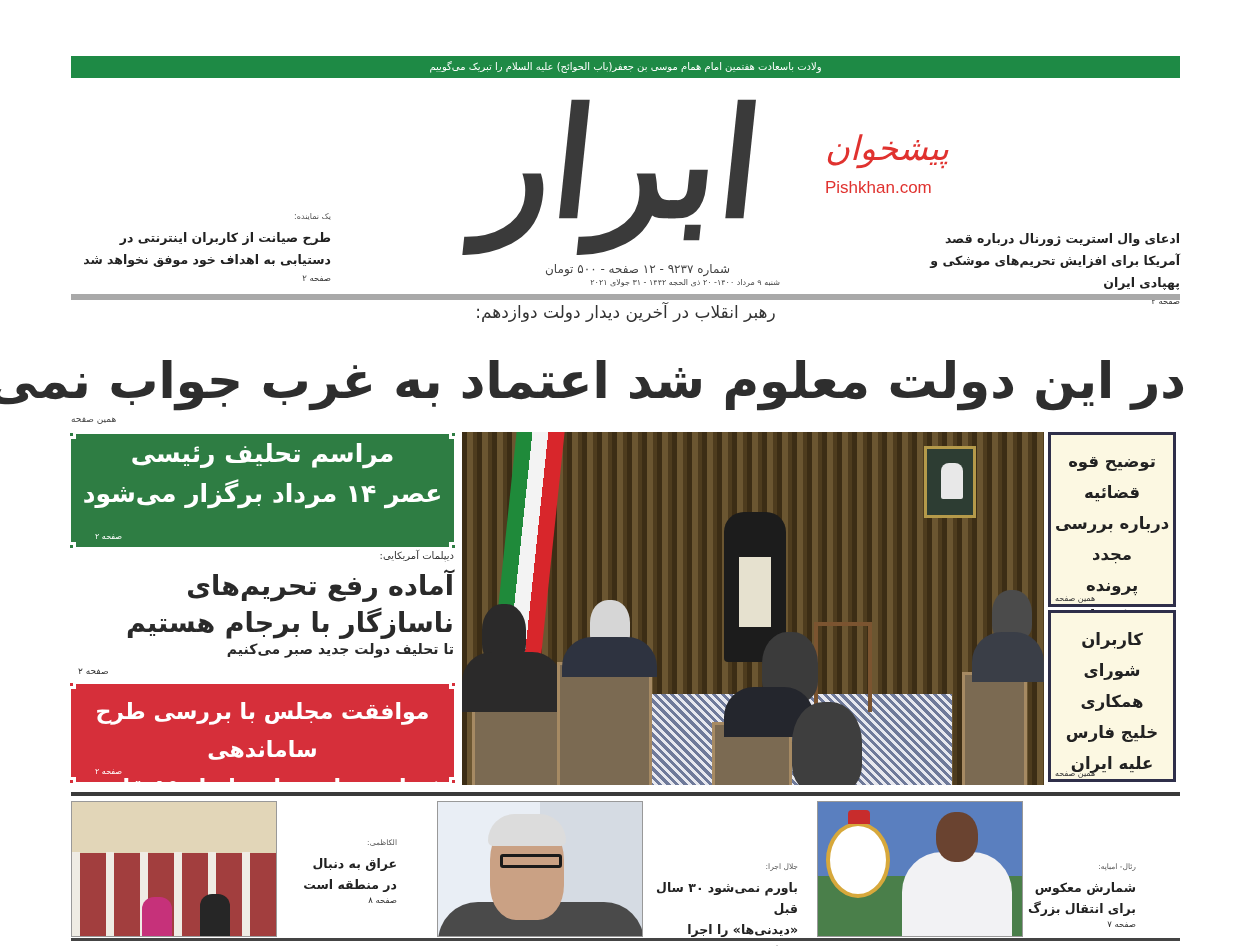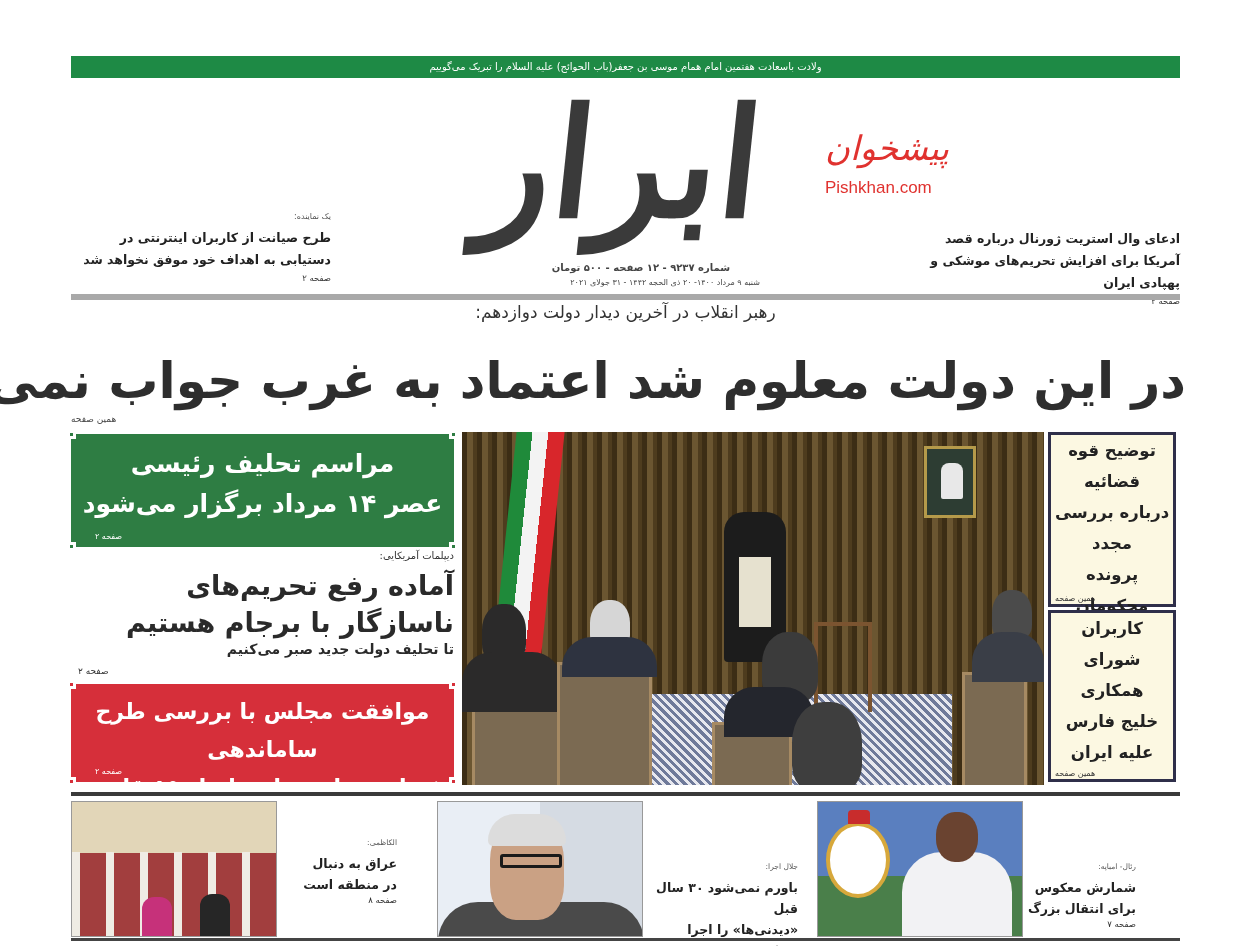--- a/index.html
+++ b/index.html
@@ -5,22 +5,22 @@
   * { box-sizing: border-box; margin: 0; padding: 0; }
   html, body { width: 1250px; height: 946px; background: #ffffff; overflow: hidden; }
   body { position: relative; font-family: "DejaVu Sans", sans-serif; color: #2b2b2b; direction: rtl; }
   .abs { position: absolute; }
 
   
   #banner { left: 71px; top: 56px; width: 1109px; height: 22px; background: #1e8a45; color: #fff; font-size: 10px; text-align: center; line-height: 22px; }
 
   
   #logo { left: 475px; top: 88px; width: 290px; height: 165px; text-align: center; font-family: "DejaVu Serif", serif; font-size: 150px; line-height: 150px; color: #3a3a3a; font-weight: bold; transform: skewX(-6deg); letter-spacing: -6px; }
-  #issue-line { left: 480px; top: 262px; width: 250px; font-size: 10px; color: #444; text-align: right; font-weight: bold; }
-  #date-line { left: 480px; top: 278px; width: 280px; font-size: 8px; color: #444; text-align: right; }
+  #issue-line { left: 480px; top: 262px; width: 250px; font-size: 12px; color: #444; text-align: right; }
+  #date-line { left: 500px; top: 278px; width: 280px; font-size: 8px; color: #444; text-align: right; }
 
   #pishkhan { left: 825px; top: 118px; width: 130px; height: 95px; text-align: left; }
   #pishkhan .fa { color: #e0322f; font-family: "DejaVu Serif", serif; font-size: 34px; font-style: italic; line-height: 60px; display: block; }
   #pishkhan .en { color: #e0322f; font-family: "Liberation Sans", sans-serif; font-size: 17px; direction: ltr; display: block; }
 
   .side-box { width: 260px; text-align: right; }
   .side-box .kicker { font-size: 8px; color: #555; margin-bottom: 6px; }
   .side-box .title { font-size: 12.5px; font-weight: bold; line-height: 22px; color: #222; }
   .side-box .page { font-size: 8.5px; color: #333; margin-top: 2px; }
   #left-teaser { left: 71px; top: 212px; }
@@ -30,21 +30,21 @@
 
   #supra { left: 71px; top: 302px; width: 1109px; text-align: center; font-size: 17px; color: #333; }
   #headline { left: 66px; top: 346px; width: 1120px; text-align: center; font-size: 50px; font-weight: bold; color: #2e2e2e; letter-spacing: -1px; line-height: 70px; white-space: nowrap; }
   #headline-page { left: 71px; top: 414px; font-size: 9px; color: #444; }
 
   
   .ornate { position: absolute; color: #fff; text-align: center; font-weight: bold; }
   .ornate .corner { position: absolute; width: 9px; height: 9px; background: #fff; }
   .ornate .corner::after { content: ""; position: absolute; left: 3px; top: 3px; width: 3px; height: 3px; background: currentColor; }
   #box-green { left: 71px; top: 434px; width: 383px; height: 113px; background: #2e7d43; }
-  #box-green .t { font-size: 25px; line-height: 40px; padding-top: 10px; }
+  #box-green .t { font-size: 25px; line-height: 40px; }
   #box-red { left: 71px; top: 684px; width: 383px; height: 98px; background: #d62f3a; }
   #box-red .t { font-size: 22px; line-height: 38px; padding-top: 9px; }
   .ornate .pg { position: absolute; left: 24px; bottom: 6px; font-size: 8px; font-weight: normal; }
 
   #mid-teaser { left: 71px; top: 550px; width: 383px; }
   #mid-teaser .kicker { font-size: 10px; color: #333; }
   #mid-teaser .title { font-size: 27px; font-weight: bold; line-height: 37px; color: #2a2a2a; margin-top: 6px; }
   #mid-teaser .sub { font-size: 14px; font-weight: bold; color: #2a2a2a; margin-top: 0; }
   #mid-teaser-page { left: 78px; top: 666px; font-size: 9px; color: #333; }
 
@@ -58,21 +58,21 @@
   #photo .speaker::after { content: ""; position: absolute; left: 15px; top: 45px; width: 32px; height: 70px; background: #e6e1cf; }
   #photo .table { position: absolute; left: 352px; top: 190px; width: 58px; height: 90px; border: 4px solid #7b5430; border-bottom: none; }
   #photo .stage { position: absolute; left: 180px; top: 262px; width: 310px; height: 100px; background: repeating-linear-gradient(45deg, #6f7a9a 0 3px, #e7e8ef 3px 6px); }
   #photo .head { position: absolute; border-radius: 45% 45% 30% 30%; background: #2b2a2a; }
   #photo .chair { position: absolute; background: #7b6a52; border: 3px solid #a68a63; }
 
   
   .vbox { position: absolute; left: 1048px; width: 128px; background: #fcf8e2; border: 3px solid #2f2f4a; text-align: center; }
   #vbox-1 { top: 432px; height: 175px; }
   #vbox-2 { top: 610px; height: 172px; }
-  .vbox .t { font-size: 16.5px; font-weight: bold; line-height: 31px; color: #222; }
+  .vbox .t { font-size: 16.5px; font-weight: bold; line-height: 31px; color: #222; padding-top: 11px; }
   .vbox .pg { position: absolute; left: 4px; bottom: 1px; font-size: 8px; color: #333; }
 
   #rule-mid { left: 71px; top: 792px; width: 1109px; height: 4px; background: #3a3a3a; }
   #rule-bottom { left: 71px; top: 938px; width: 1109px; height: 3px; background: #444; }
 
   
   .thumb { position: absolute; top: 801px; width: 206px; height: 136px; overflow: hidden; border: 1px solid #999; }
   #thumb-1 { left: 71px; background: linear-gradient(180deg, #e2d6b8 0 38%, #a23e3e 38% 100%); }
   #thumb-1 .cols { position: absolute; left: 0; top: 50px; width: 100%; height: 86px; background: repeating-linear-gradient(90deg, #efece4 0 8px, transparent 8px 34px); }
   #thumb-1 .p1 { position: absolute; left: 70px; top: 95px; width: 30px; height: 41px; background: #c6317a; border-radius: 12px 12px 0 0; }

